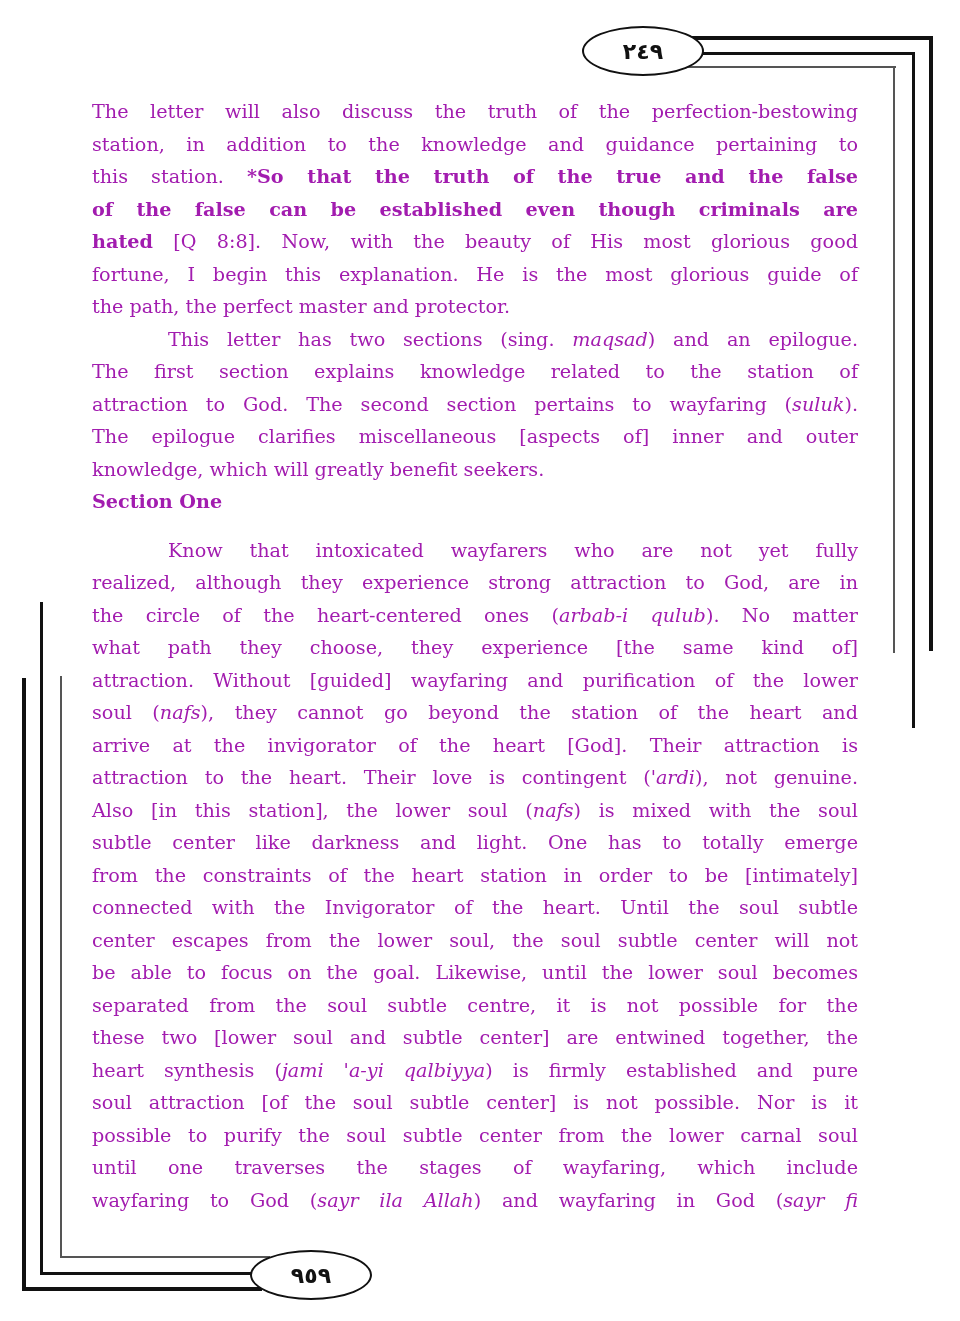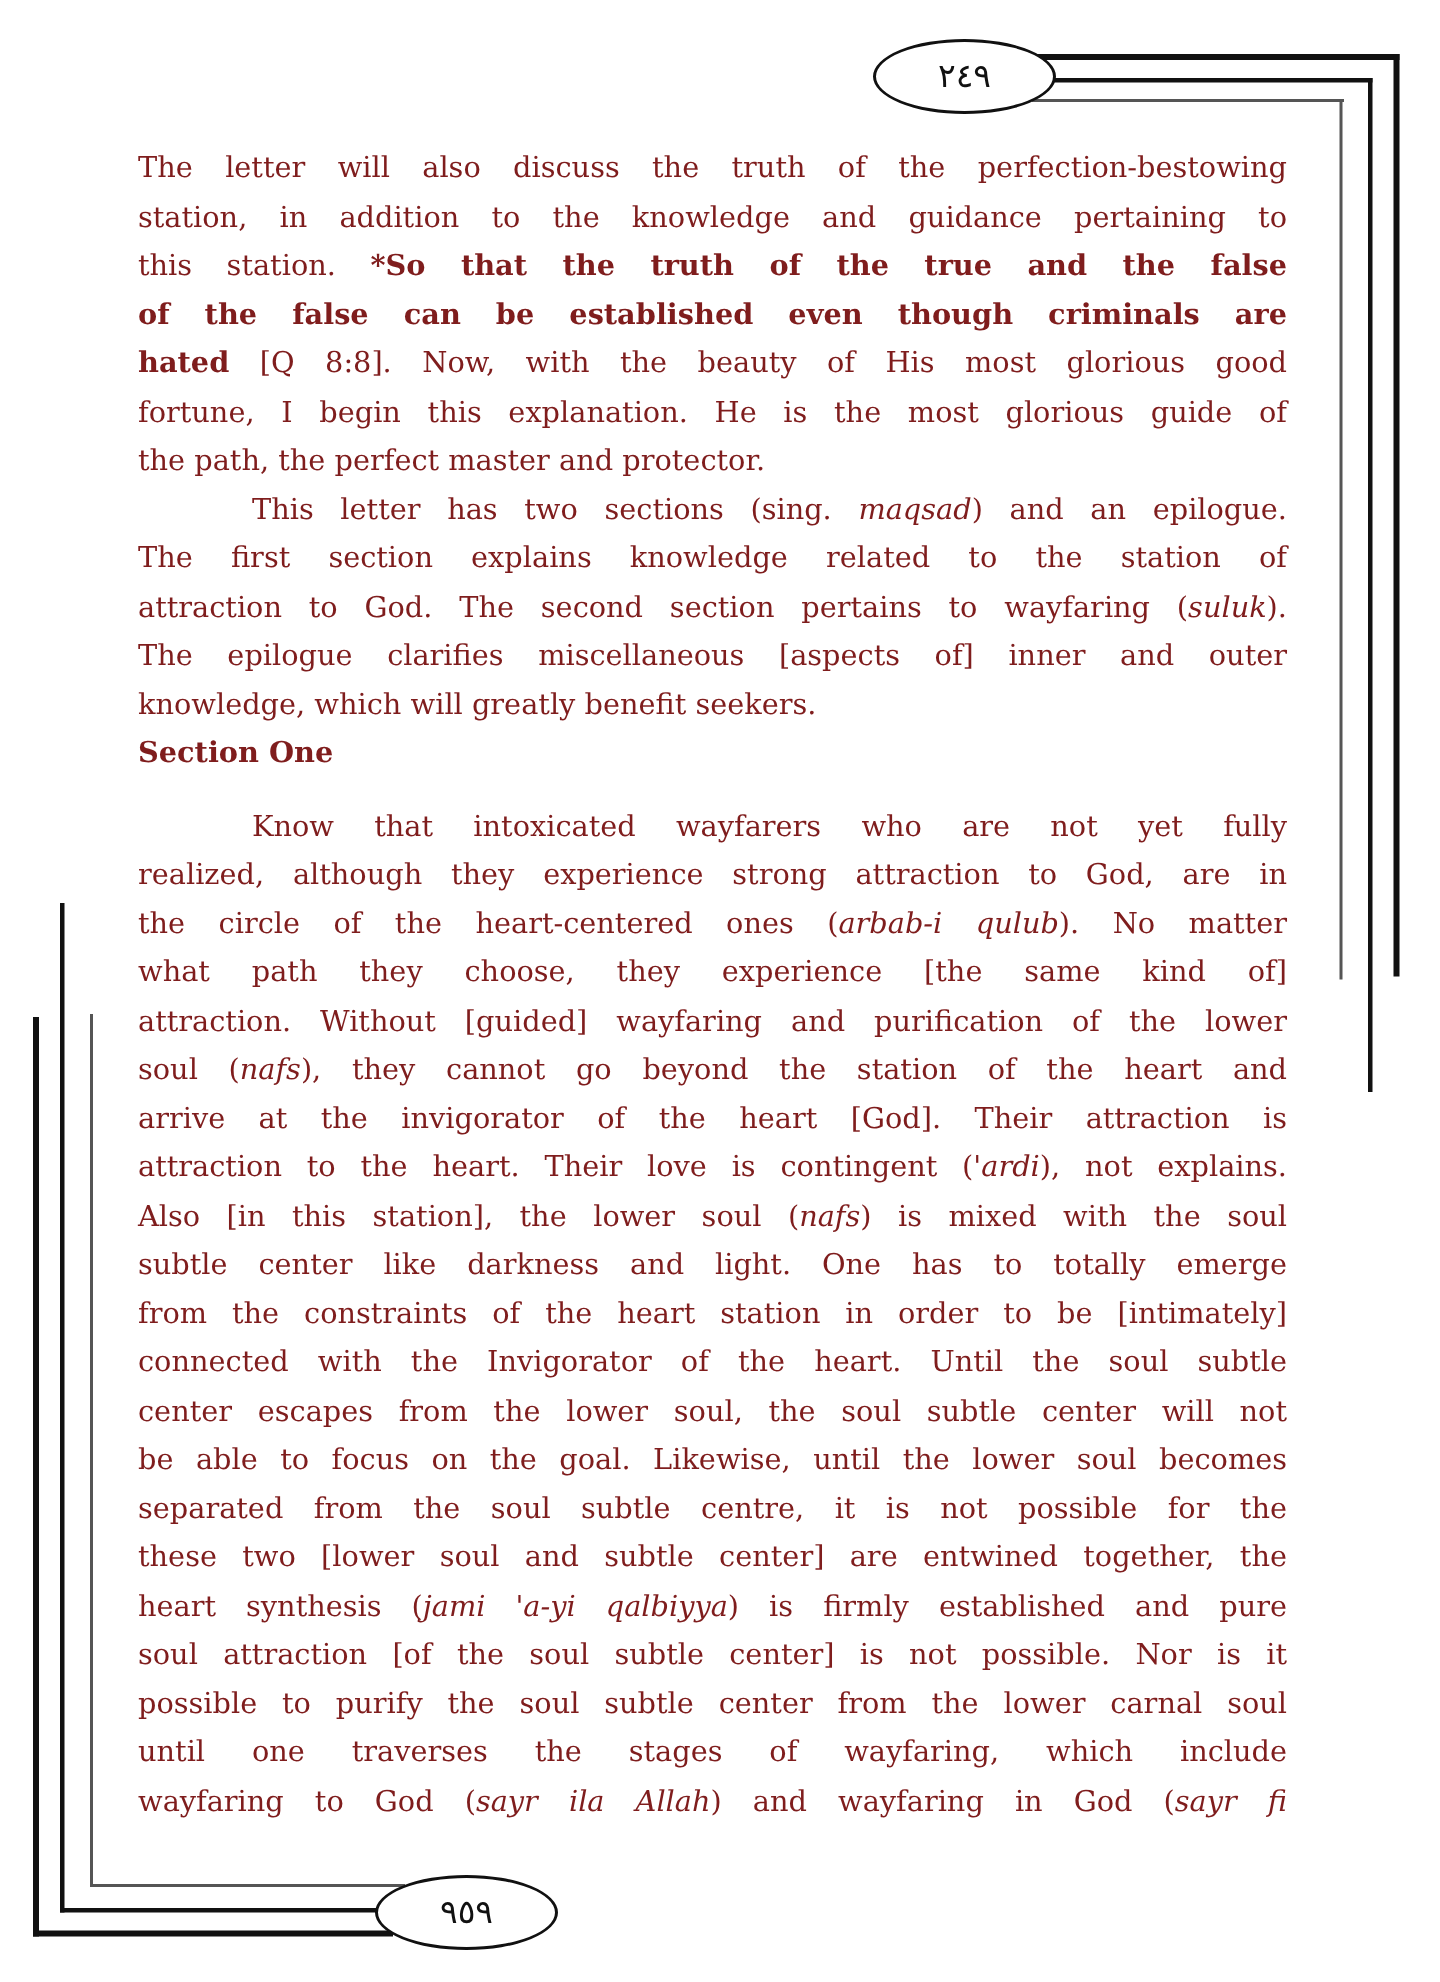--- a/index.html
+++ b/index.html
@@ -9,34 +9,34 @@
     .frame-line { position: absolute; background: #111; }
     .gray { background: #555; }
 
     .oval {
       position: absolute;
       border: 2px solid #111;
       border-radius: 50%;
       background: #fff;
       display: flex; align-items: center; justify-content: center;
       font-family: "DejaVu Sans", sans-serif;
-      font-weight: normal;
+      font-weight: bold;
       font-size: 22px;
       color: #111;
       box-sizing: border-box;
       direction: rtl;
     }
 
     .text-block {
       position: absolute;
       left: 92px;
       width: 766px;
       font-family: "DejaVu Serif", serif;
       font-size: 19.2px;
-      color: #7f1d1d;
+      color: #a21caf;
       text-align: justify;
       line-height: 32.5px;
     }
     .text-block p { margin: 0; }
     .b { font-weight: bold; }
     .i { font-style: italic; }
     .heading { font-weight: bold; font-family: "DejaVu Serif", serif; }
     .line { display: block; text-align: justify; text-align-last: justify; white-space: nowrap; }
     .line.last { text-align-last: left; }
   </style>
@@ -93,21 +93,21 @@
     <p class="heading">Section One</p>
 
     <p>
       <span class="line" style="padding-left:76px;margin-top:16px;">Know that intoxicated wayfarers who are not yet fully</span>
       <span class="line">realized, although they experience strong attraction to God, are in</span>
       <span class="line"><span>the circle of the heart-centered ones (</span><span class="i">arbab-i qulub</span><span>). No matter</span></span>
       <span class="line">what path they choose, they experience [the same kind of]</span>
       <span class="line">attraction. Without [guided] wayfaring and purification of the lower</span>
       <span class="line"><span>soul (</span><span class="i">nafs</span><span>), they cannot go beyond the station of the heart and</span></span>
       <span class="line">arrive at the invigorator of the heart [God]. Their attraction is</span>
-      <span class="line"><span>attraction to the heart. Their love is contingent (</span><span class="i">'ardi</span><span>), not explains.</span></span>
+      <span class="line"><span>attraction to the heart. Their love is contingent (</span><span class="i">'ardi</span><span>), not genuine.</span></span>
       <span class="line"><span>Also [in this station], the lower soul (</span><span class="i">nafs</span><span>) is mixed with the soul</span></span>
       <span class="line">subtle center like darkness and light. One has to totally emerge</span>
       <span class="line">from the constraints of the heart station in order to be [intimately]</span>
       <span class="line">connected with the Invigorator of the heart. Until the soul subtle</span>
       <span class="line">center escapes from the lower soul, the soul subtle center will not</span>
       <span class="line">be able to focus on the goal. Likewise, until the lower soul becomes</span>
       <span class="line">separated from the soul subtle centre, it is not possible for the</span>
       <span class="line">these two [lower soul and subtle center] are entwined together, the</span>
       <span class="line"><span>heart synthesis (</span><span class="i">jami 'a-yi qalbiyya</span><span>) is firmly established and pure</span></span>
       <span class="line">soul attraction [of the soul subtle center] is not possible. Nor is it</span>

